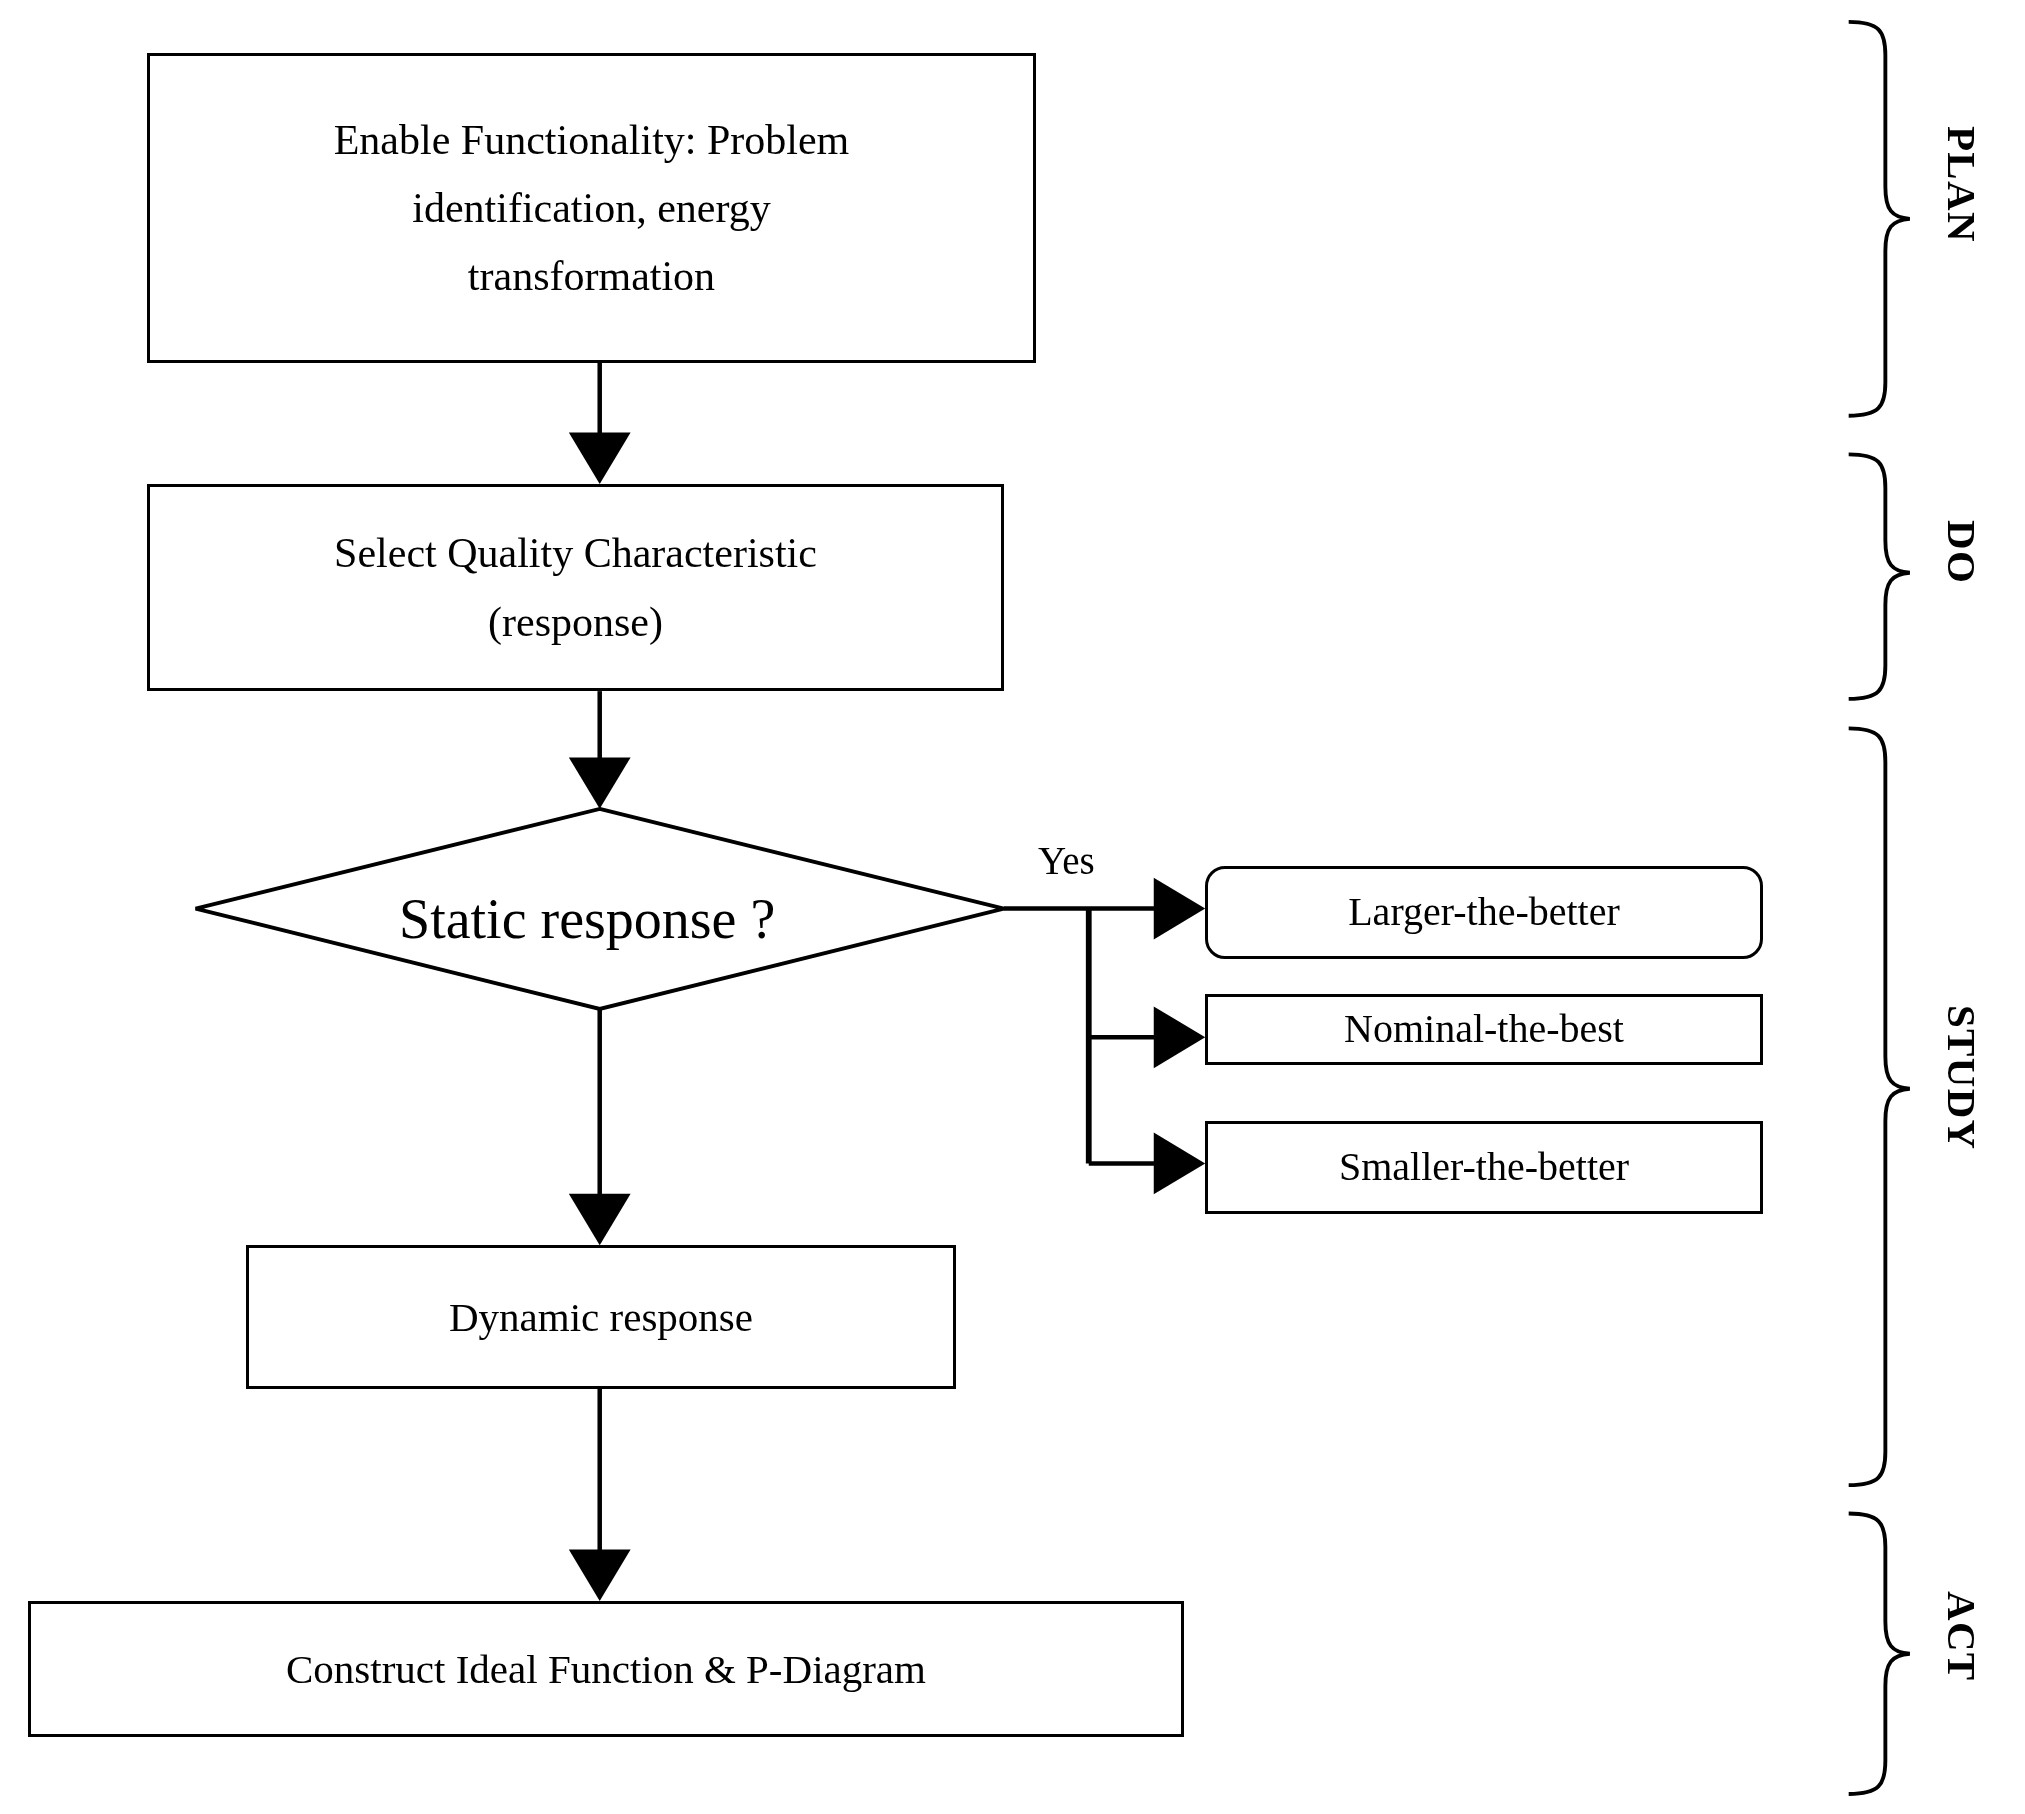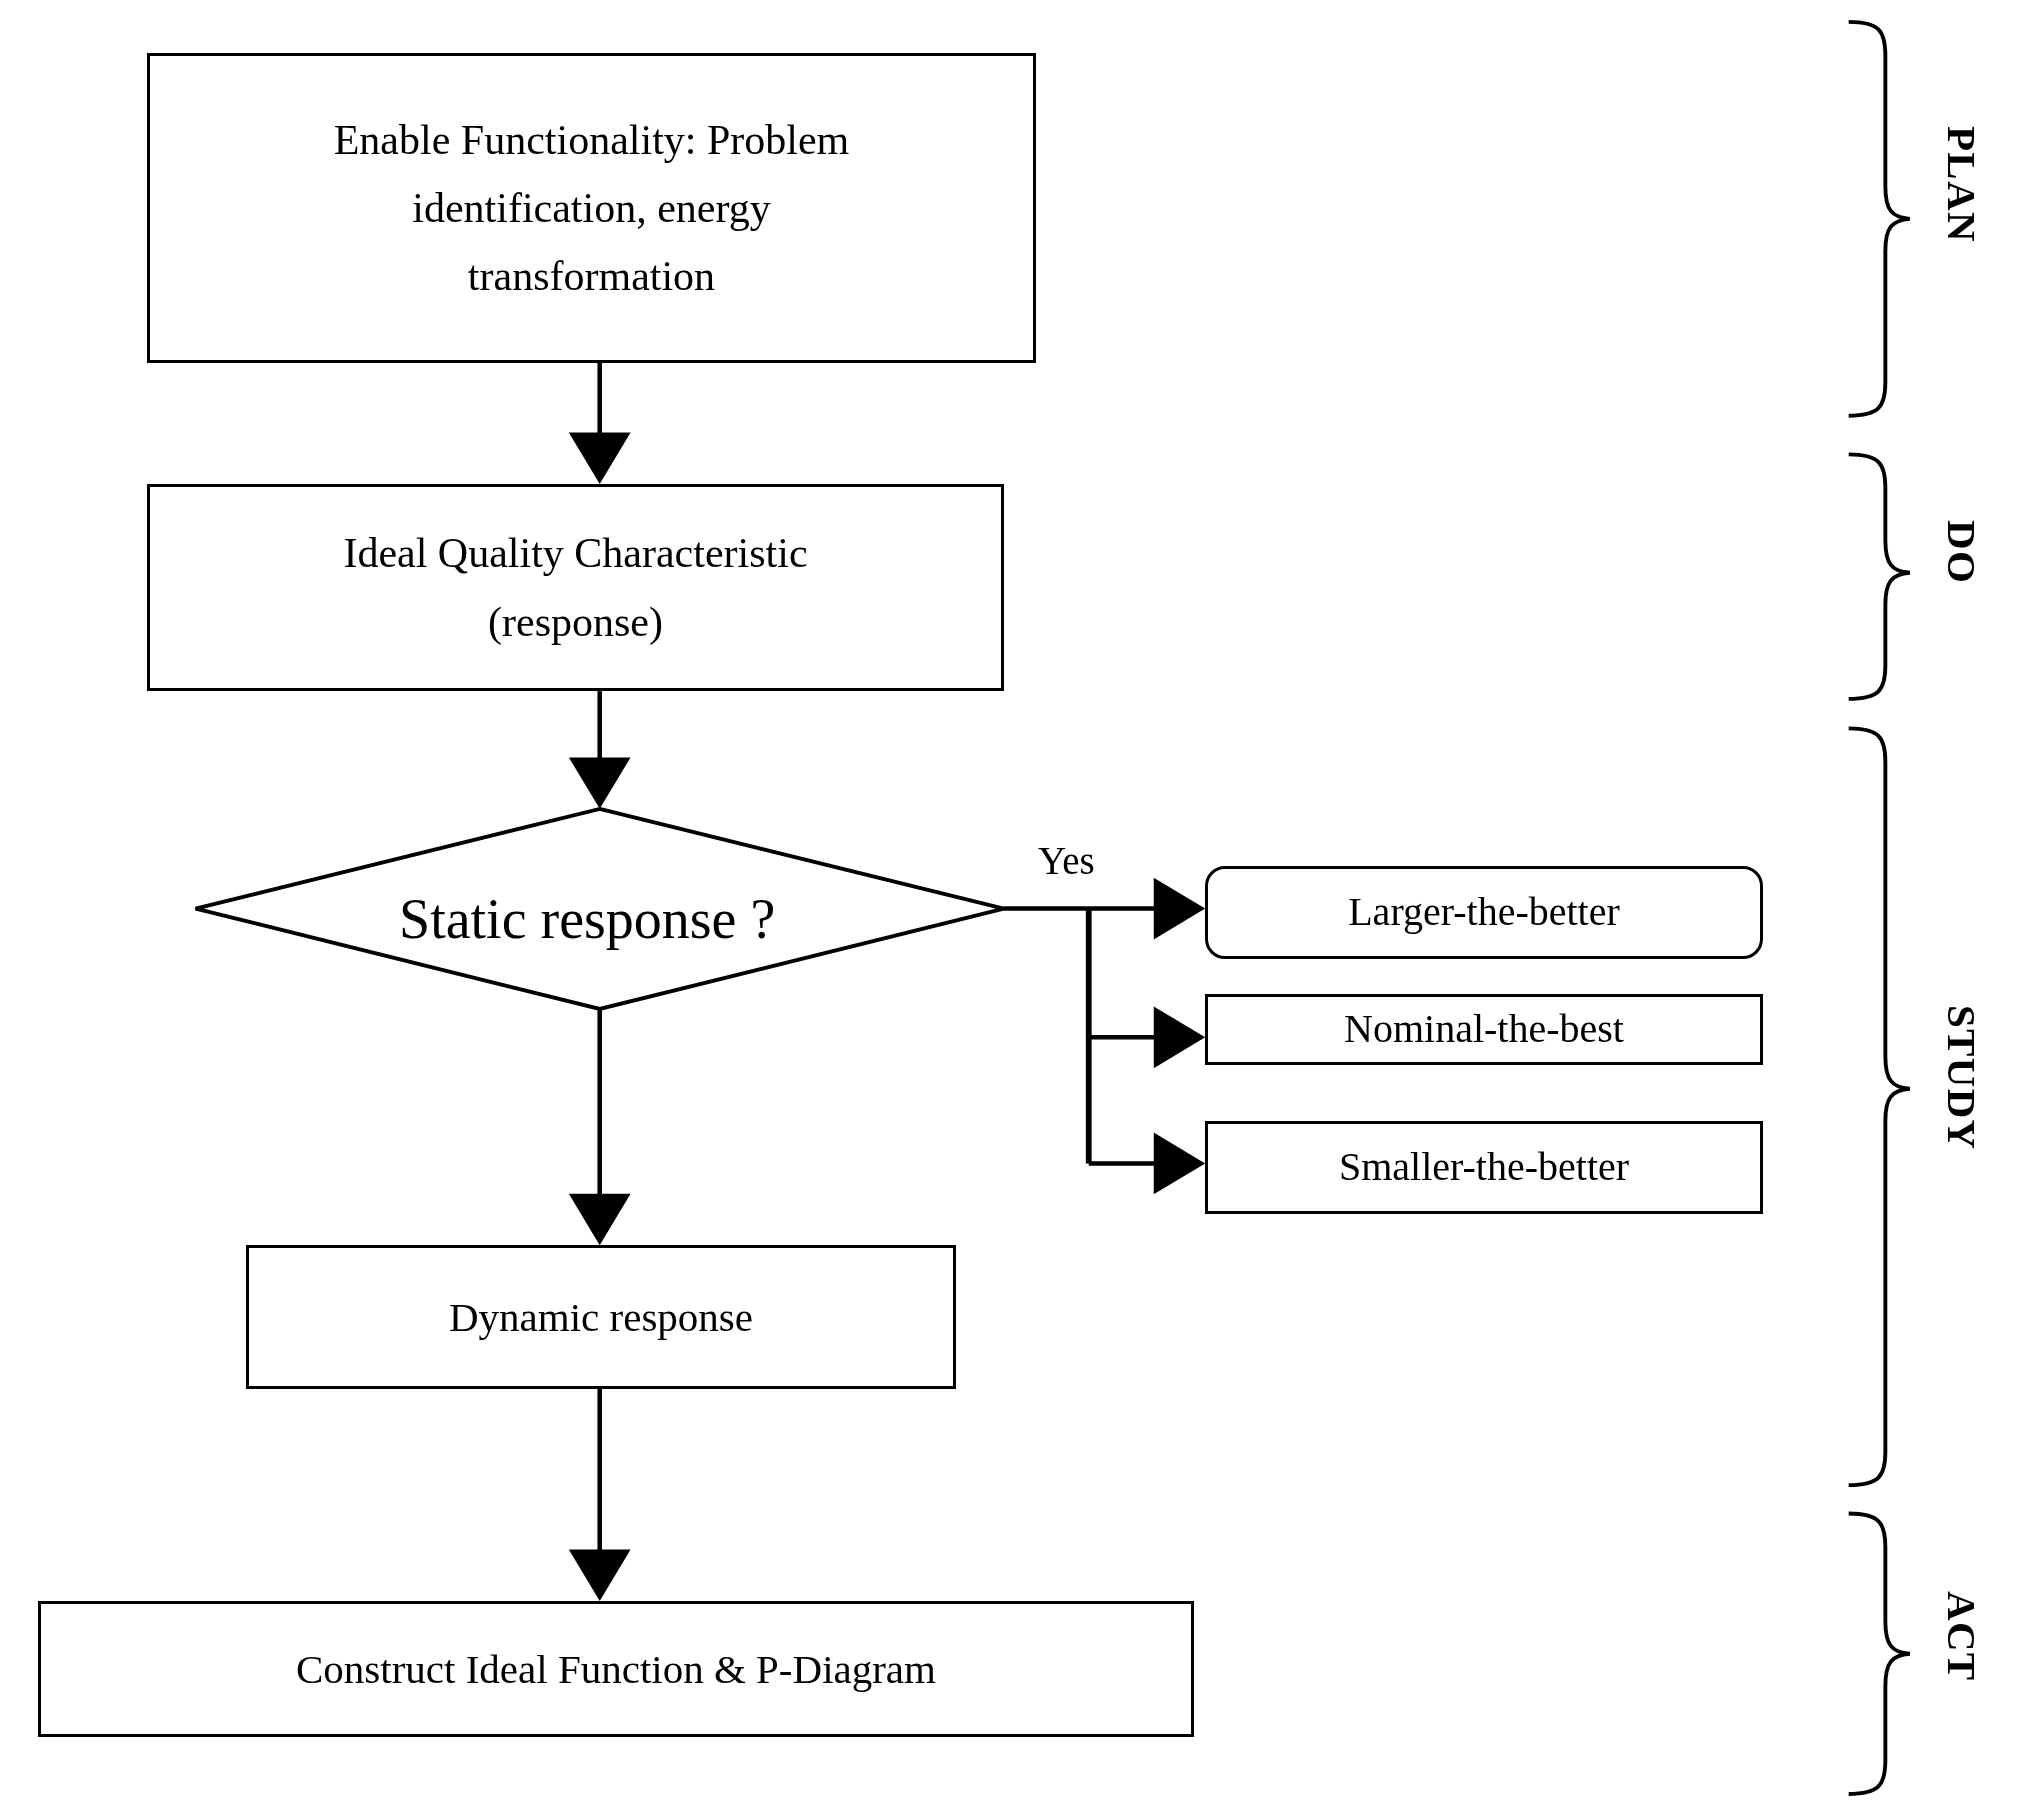--- a/index.html
+++ b/index.html
@@ -131,21 +131,21 @@
     </g>
   </svg>
 
   <div class="node-box big-text" style="left:147px; top:53px; width:889px; height:310px;">
     <span class="node-text">Enable Functionality: Problem
 identification, energy
 transformation</span>
   </div>
 
   <div class="node-box big-text" style="left:147px; top:484px; width:857px; height:207px;">
-    <span class="node-text">Ideal Quality Characteristic
+    <span class="node-text">Select Quality Characteristic
 (response)</span>
   </div>
 
   <div class="diamond-label" style="left:399px; top:887px;">
     <span>Static response ?</span>
   </div>
 
   <div class="edge-label" style="left:1038px; top:838px;">
     <span>Yes</span>
   </div>
@@ -159,21 +159,21 @@
   </div>
 
   <div class="node-box opt-text" style="left:1205px; top:1121px; width:558px; height:93px;">
     <span class="node-text">Smaller-the-better</span>
   </div>
 
   <div class="node-box mid-text" style="left:246px; top:1245px; width:710px; height:144px;">
     <span class="node-text">Dynamic response</span>
   </div>
 
-  <div class="node-box mid-text" style="left:28px; top:1601px; width:1156px; height:136px;margin-left:10px;">
+  <div class="node-box mid-text" style="left:28px; top:1601px; width:1156px; height:136px;">
     <span class="node-text">Construct Ideal Function &amp; P-Diagram</span>
   </div>
 
   <div class="phase-label" style="left:1938px; top:126px;">
     <span>PLAN</span>
   </div>
 
   <div class="phase-label" style="left:1938px; top:520px;">
     <span>DO</span>
   </div>

